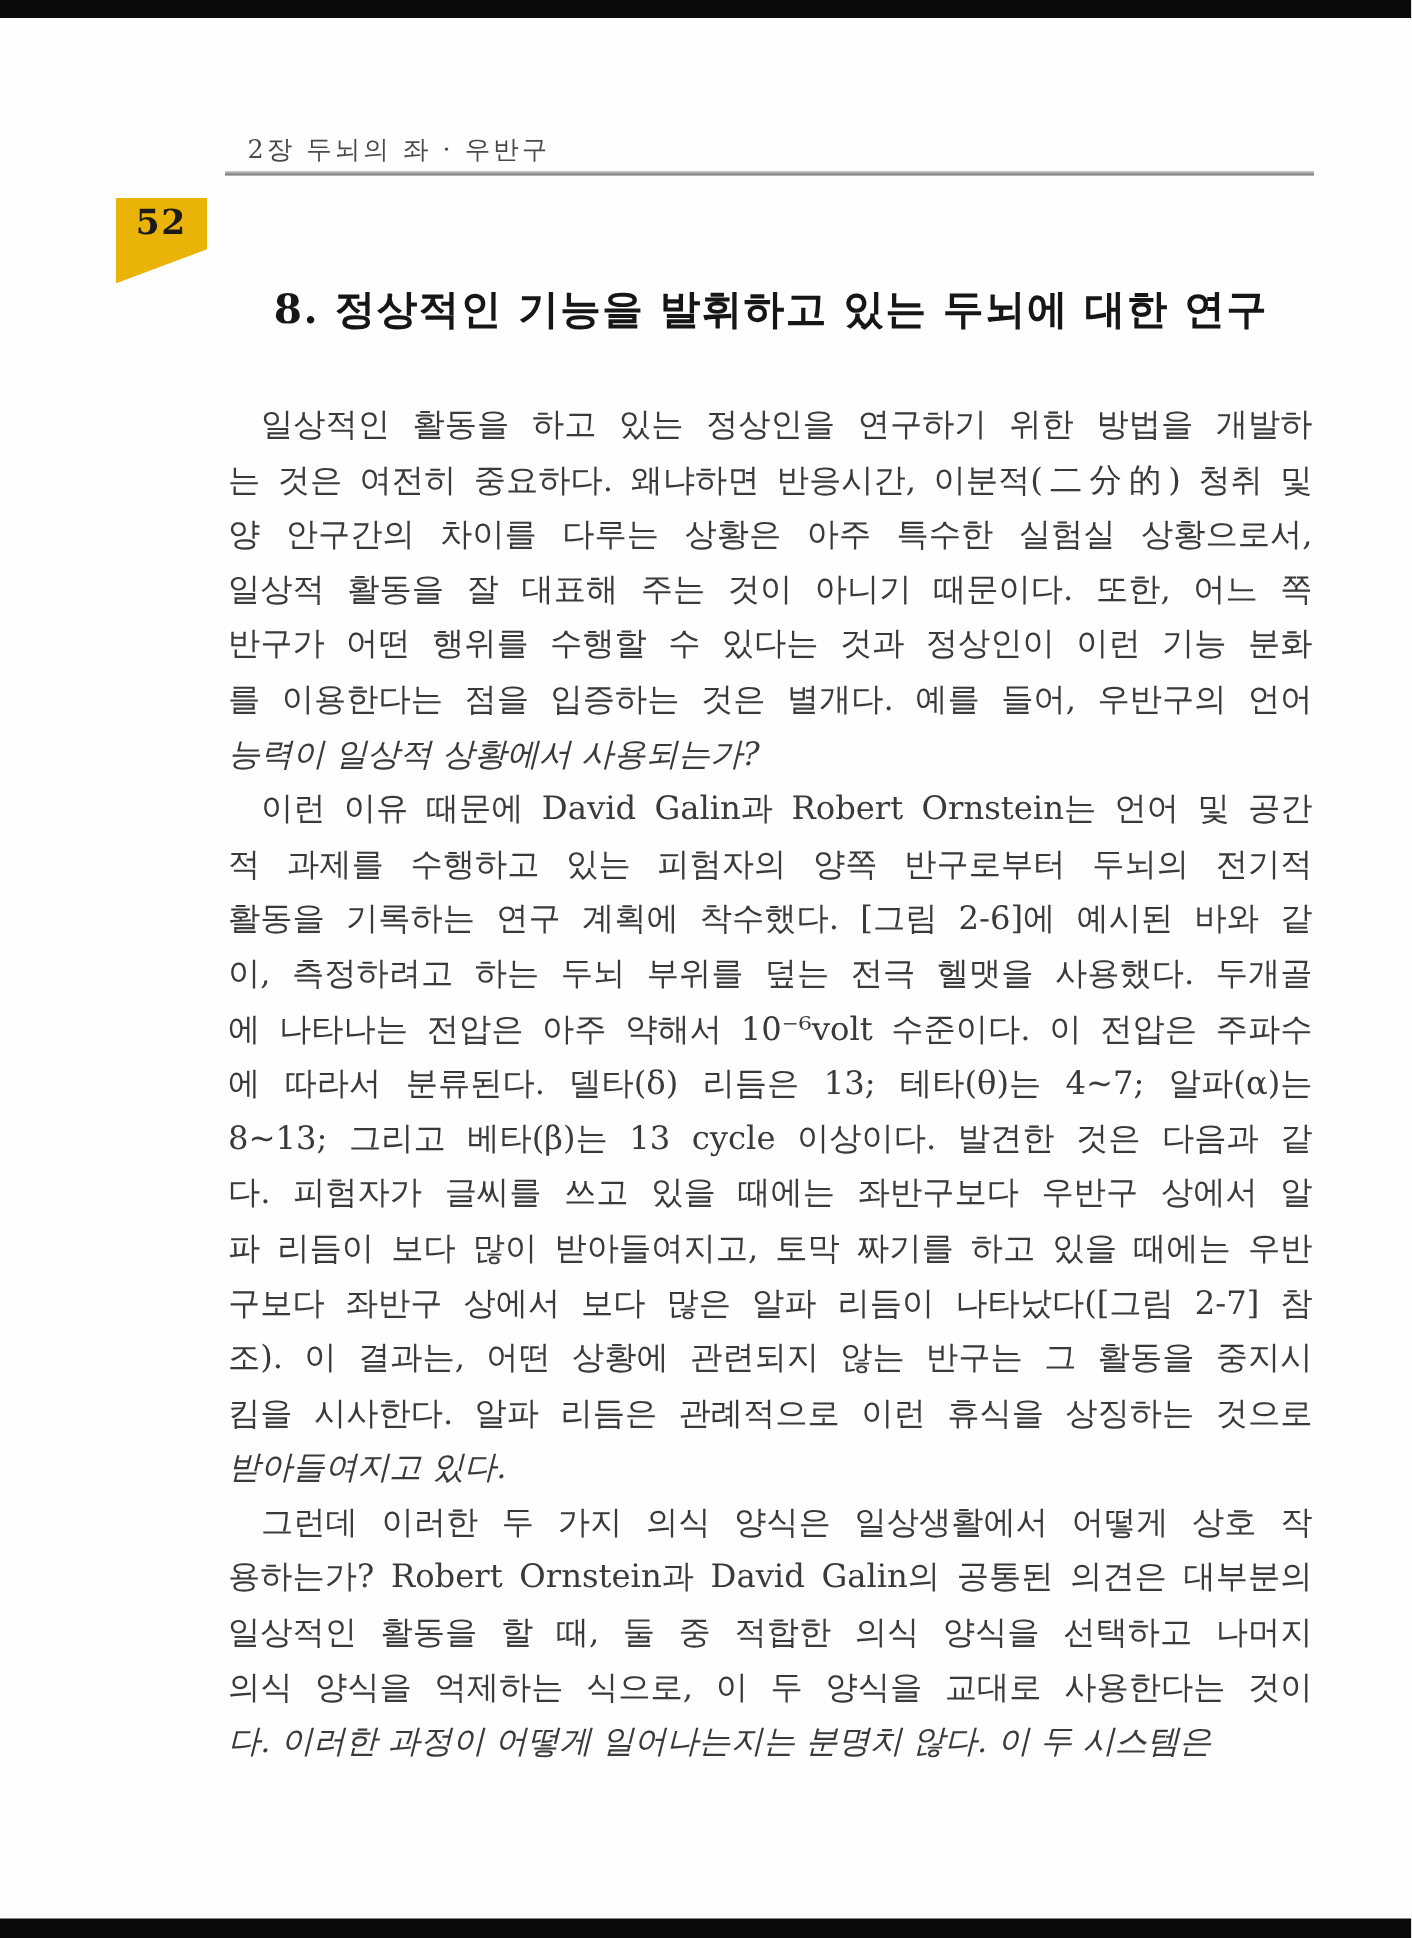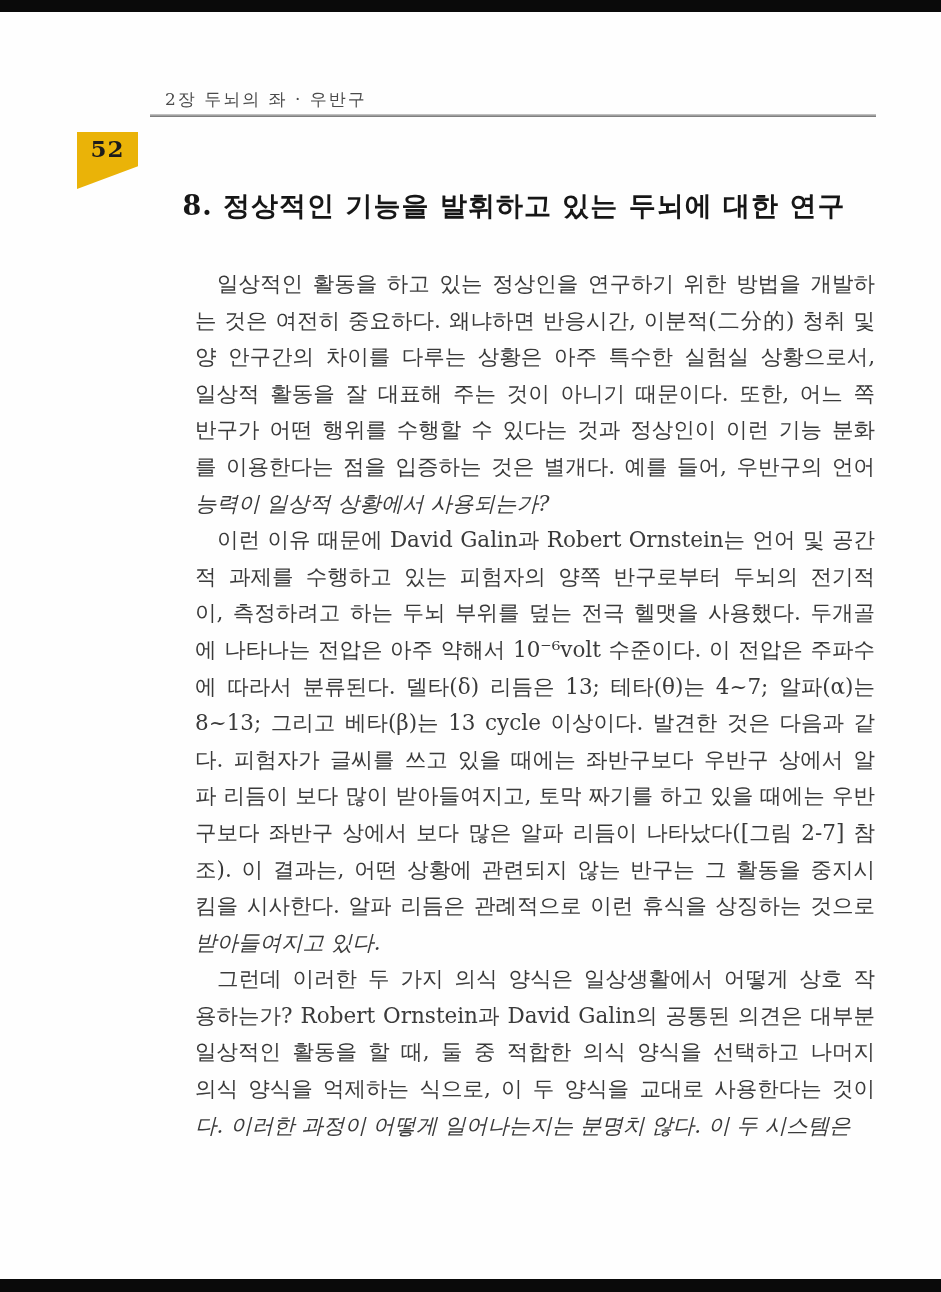--- a/index.html
+++ b/index.html
@@ -71,21 +71,20 @@
     font-size: 21.5px;
     color: #3a3a3a;
   }
   .line {
     height: 36.6px;
     line-height: 36.6px;
     text-align: justify;
     text-align-last: justify;
     white-space: normal;
     overflow: hidden;
-    margin-left: 43px;
   }
   .line.first-line { text-indent: 22px; }
   .line.last-line { text-align-last: left; font-style: italic; }
 </style>
 </head>
 <body>
 
 <div class="page">
   <div class="bar-top"></div>
 
@@ -104,20 +103,21 @@
         <div class="line">는 것은 여전히 중요하다. 왜냐하면 반응시간, 이분적(二分的) 청취 및</div>
         <div class="line">양 안구간의 차이를 다루는 상황은 아주 특수한 실험실 상황으로서,</div>
         <div class="line">일상적 활동을 잘 대표해 주는 것이 아니기 때문이다. 또한, 어느 쪽</div>
         <div class="line">반구가 어떤 행위를 수행할 수 있다는 것과 정상인이 이런 기능 분화</div>
         <div class="line">를 이용한다는 점을 입증하는 것은 별개다. 예를 들어, 우반구의 언어</div>
         <div class="line last-line">능력이 일상적 상황에서 사용되는가?</div>
       </div>
       <div class="paragraph">
         <div class="line first-line">이런 이유 때문에 David Galin과 Robert Ornstein는 언어 및 공간</div>
         <div class="line">적 과제를 수행하고 있는 피험자의 양쪽 반구로부터 두뇌의 전기적</div>
+        <div class="line">활동을 기록하는 연구 계획에 착수했다. [그림 2-6]에 예시된 바와 같</div>
         <div class="line">이, 측정하려고 하는 두뇌 부위를 덮는 전극 헬맷을 사용했다. 두개골</div>
         <div class="line">에 나타나는 전압은 아주 약해서 10⁻⁶volt 수준이다. 이 전압은 주파수</div>
         <div class="line">에 따라서 분류된다. 델타(δ) 리듬은 13; 테타(θ)는 4~7; 알파(α)는</div>
         <div class="line">8~13; 그리고 베타(β)는 13 cycle 이상이다. 발견한 것은 다음과 같</div>
         <div class="line">다. 피험자가 글씨를 쓰고 있을 때에는 좌반구보다 우반구 상에서 알</div>
         <div class="line">파 리듬이 보다 많이 받아들여지고, 토막 짜기를 하고 있을 때에는 우반</div>
         <div class="line">구보다 좌반구 상에서 보다 많은 알파 리듬이 나타났다([그림 2-7] 참</div>
         <div class="line">조). 이 결과는, 어떤 상황에 관련되지 않는 반구는 그 활동을 중지시</div>
         <div class="line">킴을 시사한다. 알파 리듬은 관례적으로 이런 휴식을 상징하는 것으로</div>
         <div class="line last-line">받아들여지고 있다.</div>

